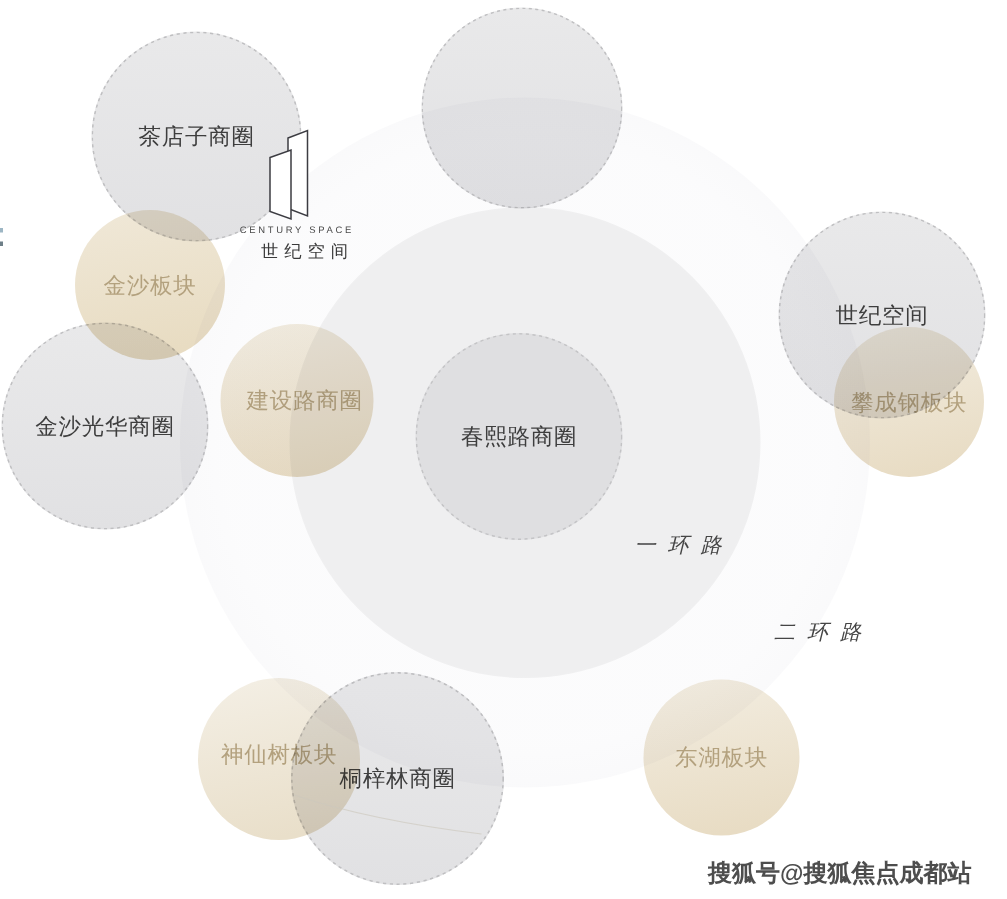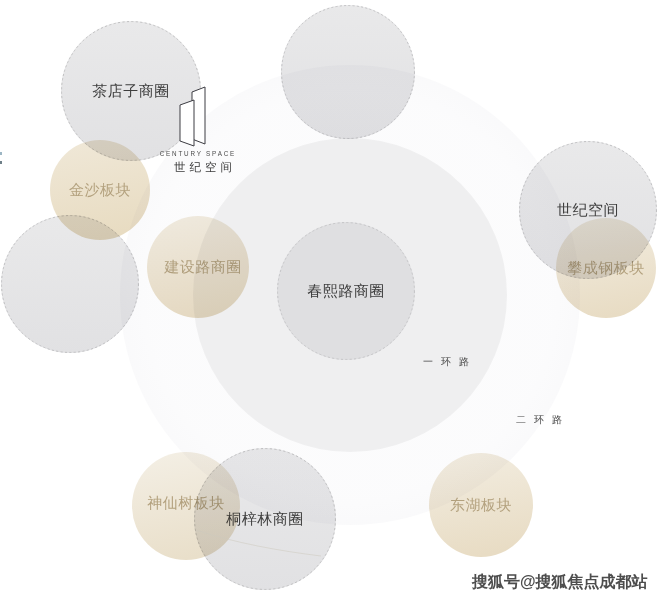--- a/index.html
+++ b/index.html
@@ -7,21 +7,21 @@
          font-family:"Liberation Sans", sans-serif; }
   .circle { position:absolute; border-radius:50%; display:flex; align-items:center; justify-content:center; box-sizing:border-box; }
   .gray  { mix-blend-mode:multiply; background:linear-gradient(180deg,#e9e9ea 0%,#e1e1e3 100%); }
   .beige { mix-blend-mode:multiply; background:linear-gradient(168deg,#f2ecdf 8%,#e8dcc4 90%);align-items:center; }
   .dash { position:absolute; left:0; top:0; width:100%; height:100%; }
   .ring-outer { background: radial-gradient(circle, rgba(243,243,246,0.25) 0%, rgba(243,243,246,0.30) 62%, rgba(240,240,243,0.55) 86%, rgba(235,235,239,0.85) 96%, rgba(235,235,239,0) 100%); }
   .big-circle { background: radial-gradient(circle, #efeff0 0%, #efeff0 70%, #f6f6f7 77%, #ffffff 85%, #ffffff 89%, #ececee 97%, rgba(236,236,238,0) 100%); }
   .inner-circle { background:#dfdfe1;justify-content:center; }
   .lbl-dark { color:#3e3e3e; font-size:15px; letter-spacing:0.5px; white-space:nowrap; }
   .lbl-gold { color:#b3a17e; font-size:15px; letter-spacing:0.5px; white-space:nowrap; }
-  .road { position:absolute; color:#454545; font-size:10px; letter-spacing:8px; white-space:nowrap; font-weight:500; }
+  .road { position:absolute; color:#454545; font-size:14px; letter-spacing:8px; white-space:nowrap; font-weight:500;font-style:italic; }
   .logo { position:absolute; left:150px; top:84px; width:86px; text-align:right; }
   .logo svg { display:block; margin:0 auto; }
   .logo-en { font-size:6.3px; letter-spacing:1.8px; color:#4a4a4a; margin-top:2px; white-space:nowrap; }
   .logo-cn { font-size:11.5px; letter-spacing:4px; color:#3a3a3a; margin-top:3px; white-space:nowrap; }
   .watermark { position:absolute; left:472px; top:572px; font-size:16px; font-weight:bold; color:#4d4d4d; white-space:nowrap;
                text-shadow: 0 0 1px #ffffff; }
   .edge-artifact { position:absolute; left:0; }
   .road-line { position:absolute; left:0; top:0; pointer-events:none; }
 </style>
 </head>
@@ -60,20 +60,21 @@
 <div class="circle gray" style="left:519px;top:141px;width:138px;height:138px">
   <svg class="dash" viewBox="0 0 100 100">
       <circle cx="50" cy="50" r="49.6" fill="none" stroke="#bfbfc1" stroke-width="0.7" stroke-dasharray="1.5 1.7"></circle>
     </svg>
   <span class="lbl-dark">世纪空间</span>
 </div>
 <div class="circle gray" style="left:1px;top:215px;width:138px;height:138px">
   <svg class="dash" viewBox="0 0 100 100">
       <circle cx="50" cy="50" r="49.6" fill="none" stroke="#bfbfc1" stroke-width="0.7" stroke-dasharray="1.5 1.7"></circle>
     </svg>
+  <span class="lbl-dark">金沙光华商圈</span>
 </div>
 <div class="circle gray" style="left:194px;top:448px;width:142px;height:142px">
   <svg class="dash" viewBox="0 0 100 100">
       <circle cx="50" cy="50" r="49.6" fill="none" stroke="#bfbfc1" stroke-width="0.7" stroke-dasharray="1.5 1.7"></circle>
     </svg>
   <span class="lbl-dark">桐梓林商圈</span>
 </div>
 
 <svg class="road-line" width="671" height="599" viewBox="0 0 671 599">
   <path d="M196,530 C235,543 280,551 321,556" fill="none" stroke="#cdc8bd" stroke-width="0.8" opacity="0.65"></path>

